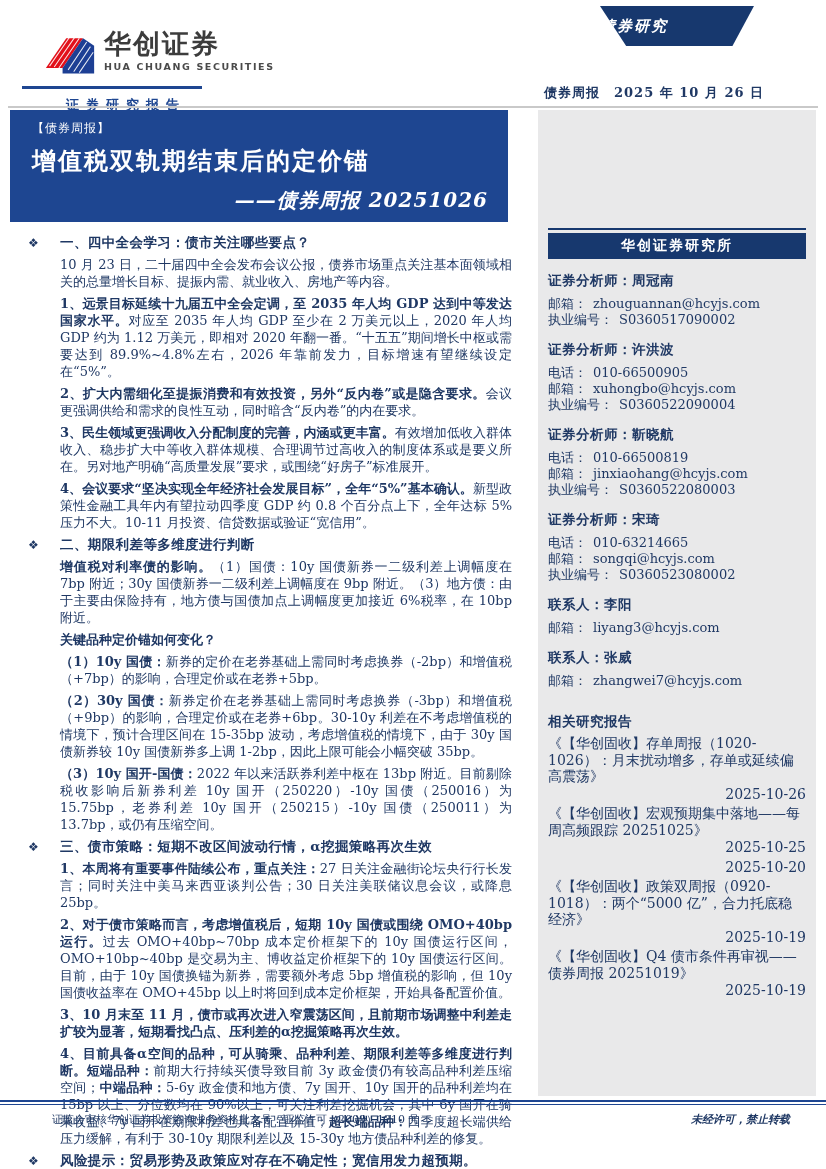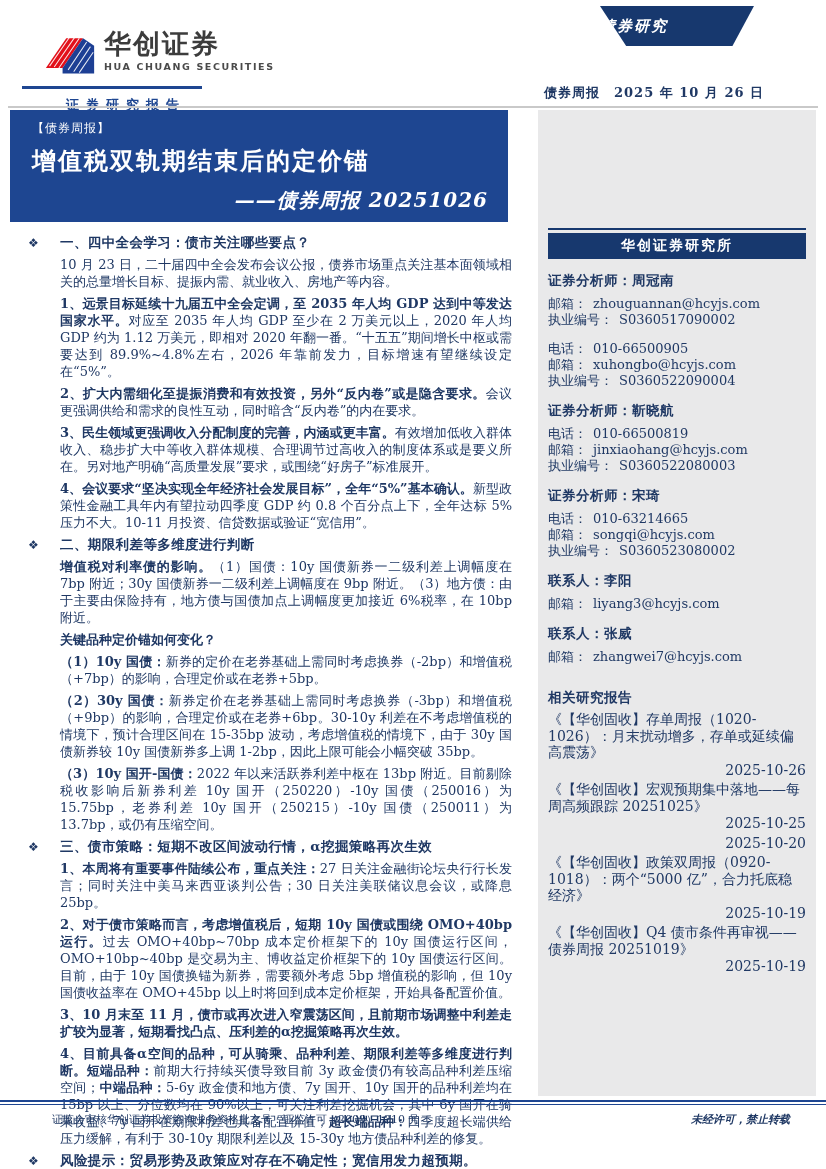--- a/index.html
+++ b/index.html
@@ -141,20 +141,21 @@
           <div class="field">
             <span class="lbl">邮箱：</span>
             <span class="val">zhouguannan@hcyjs.com</span>
           </div>
           <div class="field">
             <span class="lbl">执业编号：</span>
             <span class="val">S0360517090002</span>
           </div>
         </div>
         <div class="analyst">
+          <div class="analyst-title">证券分析师：许洪波</div>
           <div class="field">
             <span class="lbl">电话：</span>
             <span class="val">010-66500905</span>
           </div>
           <div class="field">
             <span class="lbl">邮箱：</span>
             <span class="val">xuhongbo@hcyjs.com</span>
           </div>
           <div class="field">
             <span class="lbl">执业编号：</span>

